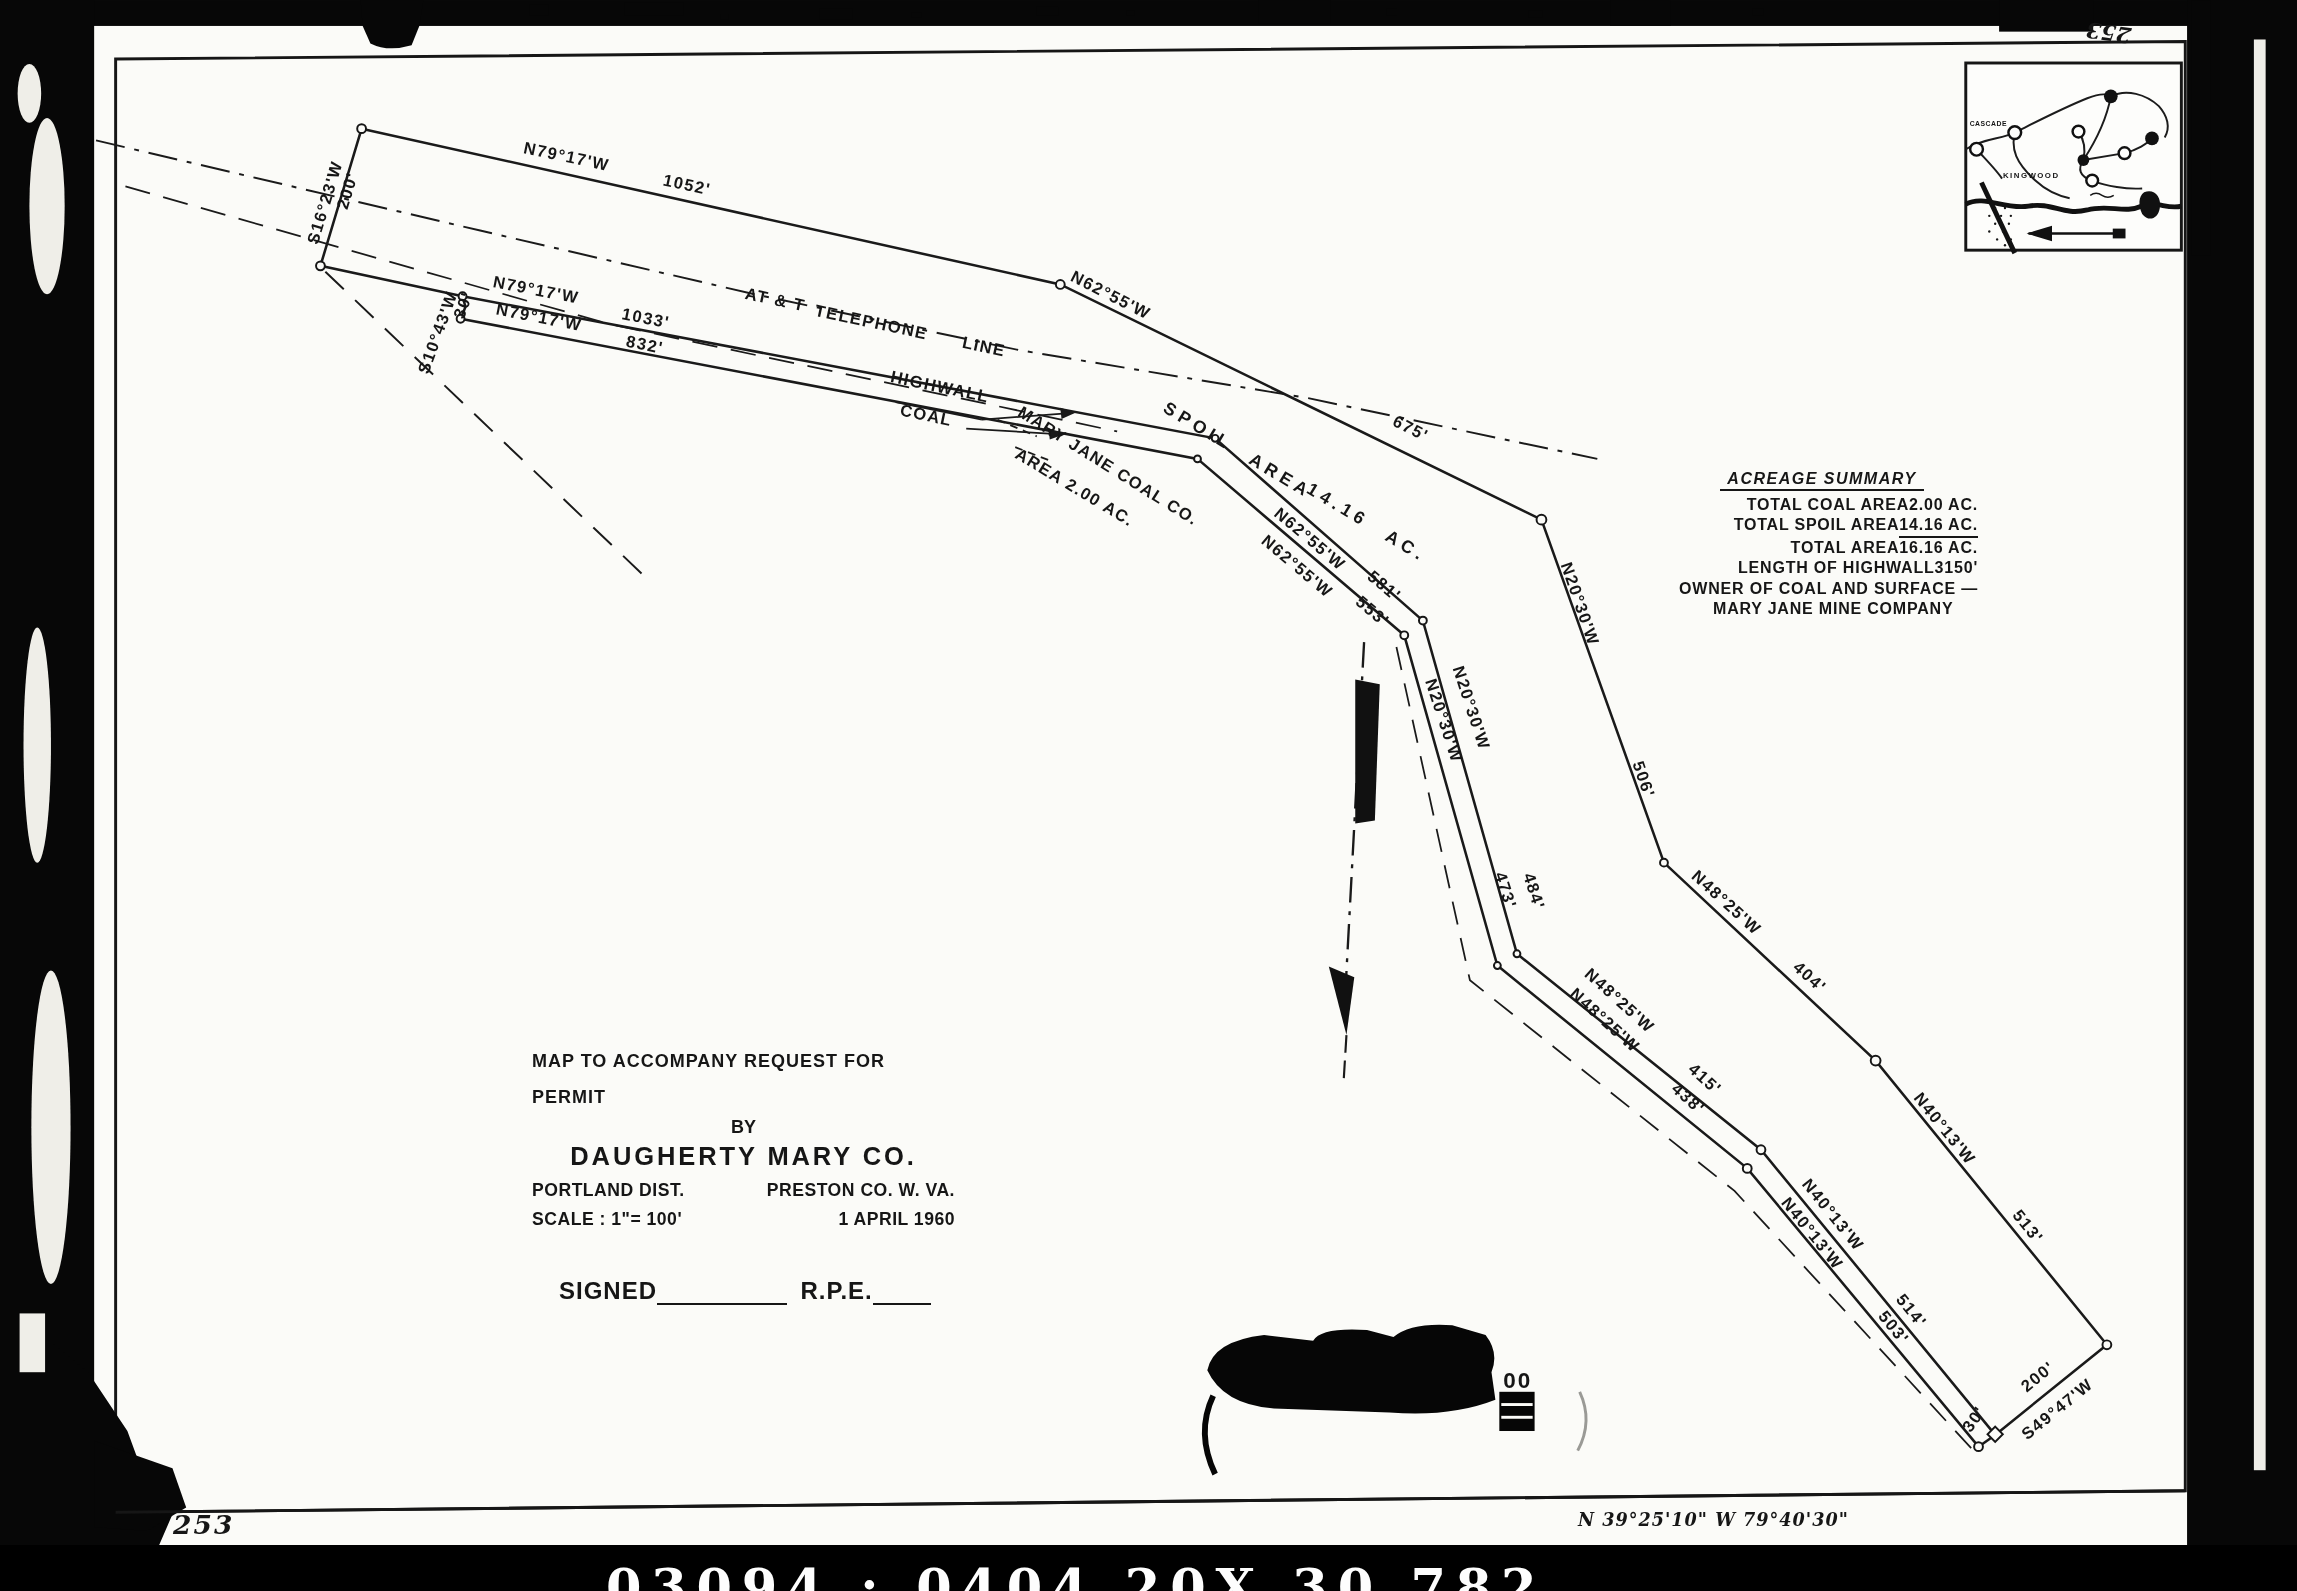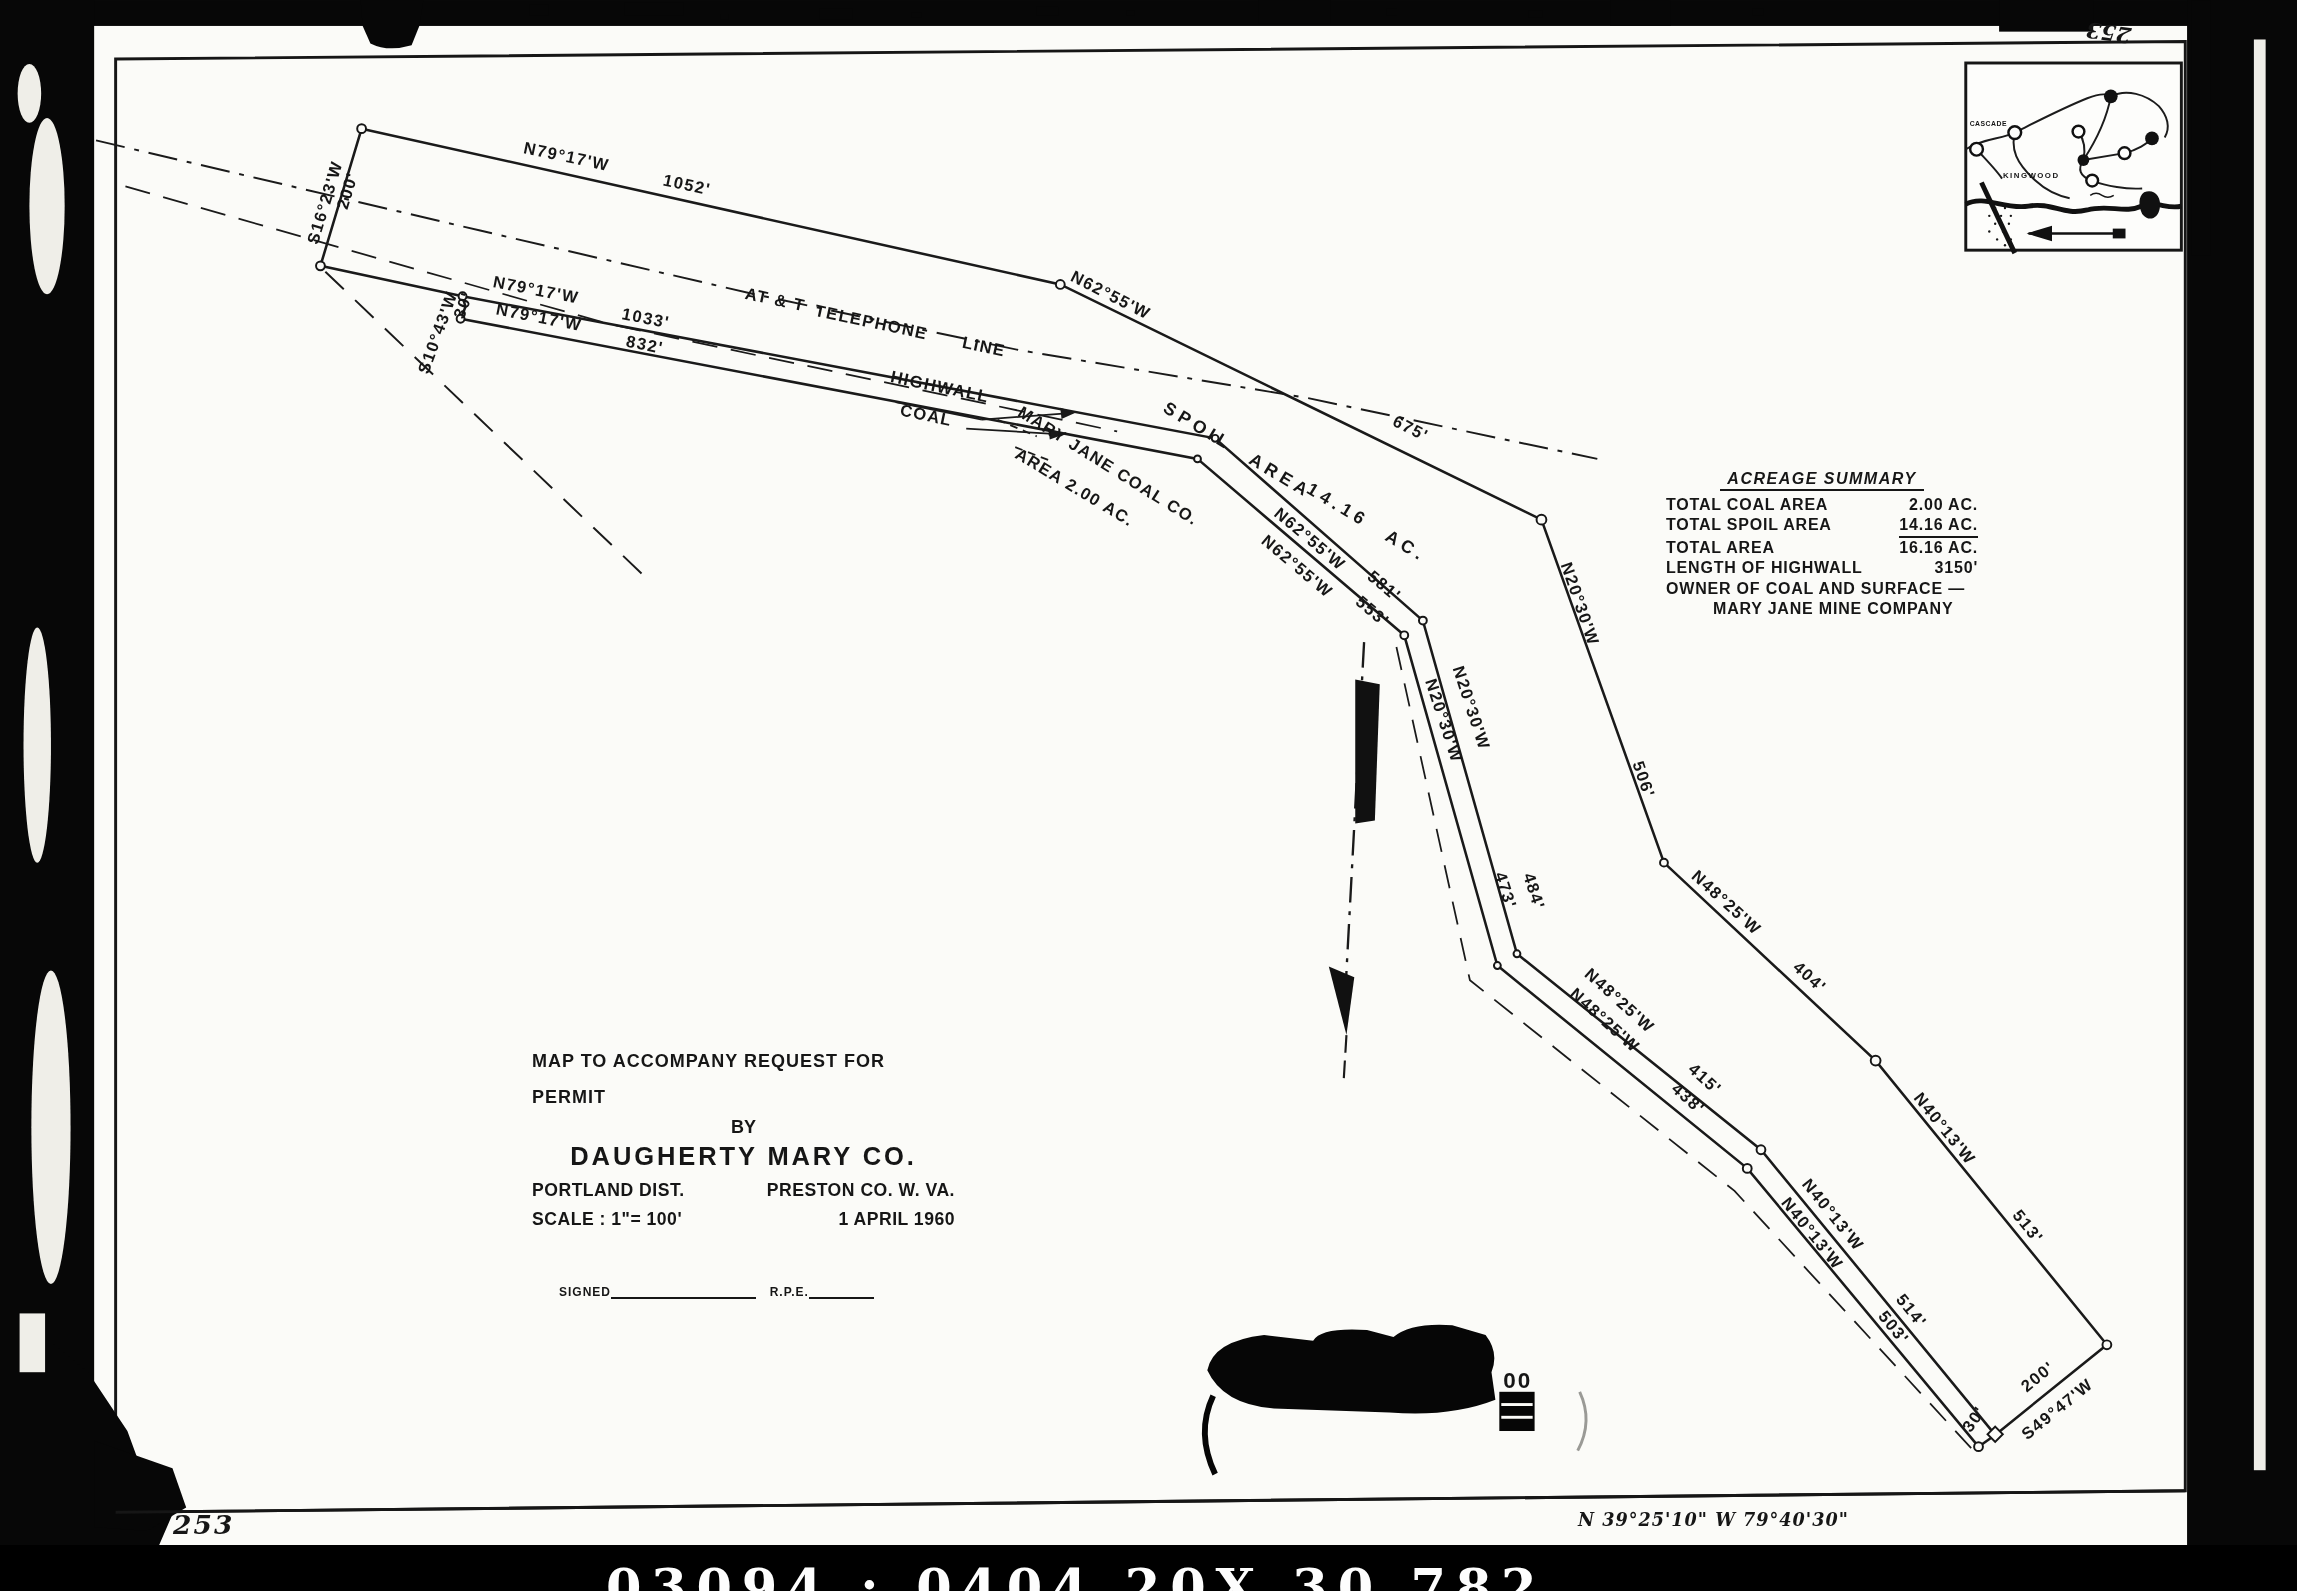--- a/index.html
+++ b/index.html
@@ -12,32 +12,32 @@
   .sp{font-size:18px;letter-spacing:5px;word-spacing:14px;}
   .tiny{font-size:8px;letter-spacing:1.5px;}
   .tiny2{font-size:7px;letter-spacing:.5px;}
   .blob00{font-size:23px;letter-spacing:2px;}
   .overlay{position:absolute;z-index:5;}
   
   .summary{left:1666px;top:469px;width:312px;font-weight:bold;font-size:16px;
            letter-spacing:0.8px;line-height:20px;}
   .summary .ttl{text-align:center;margin-bottom:5.9px;font-style:italic;}
   .summary .ttl span{border-bottom:2.5px solid #161616;padding:0 7.8px 2px 7.8px;letter-spacing:1.5px;}
-  .srow{display:flex;justify-content:space-between;align-items:baseline;}
+  .srow{display:flex;justify-content:flex-end;align-items:baseline;}
   .srow .uv{border-bottom:2.9px solid #161616;padding-bottom:1px;}
   .srow.owner{margin-top:1px;}
   .srow.company{padding-left:47px;justify-content:flex-start;}
   
   .titleblock{left:532px;top:1043px;width:423px;font-weight:bold;}
   .tb1{font-size:18px;letter-spacing:1px;line-height:36px;}
   .tb-by{text-align:center;font-size:18px;margin-top:2px;}
   .tb-co{text-align:center;font-size:25.5px;letter-spacing:2.9px;margin-top:3.9px;}
   .tb-row{display:flex;justify-content:space-between;font-size:17.6px;margin-top:8.8px;letter-spacing:0.5px;}
   .signed{left:559px;top:1277px;width:372px;display:flex;align-items:flex-end;
-          font-weight:bold;font-size:12px;letter-spacing:1px;}
+          font-weight:bold;font-size:24px;letter-spacing:1px;}
   .sline{border-bottom:2.5px solid #161616;height:19.6px;}
   .sline.w1{width:145px;margin-right:13.7px;}
   .sline.w2{width:65px;}
   
   .hand{font-family:"DejaVu Serif",serif;font-style:italic;font-weight:bold;}
   .hw253bl{left:173px;top:1509px;font-size:26.5px;letter-spacing:2px;}
   .hw253tr{left:2086px;top:19.6px;font-size:21.6px;transform:rotate(188deg);}
   .hwcoords{left:1578px;top:1509px;font-size:17.6px;letter-spacing:1px;}
   
   .filmband{left:0;top:1545px;width:2297px;height:53px;background:#000;overflow:hidden;z-index:6;}

